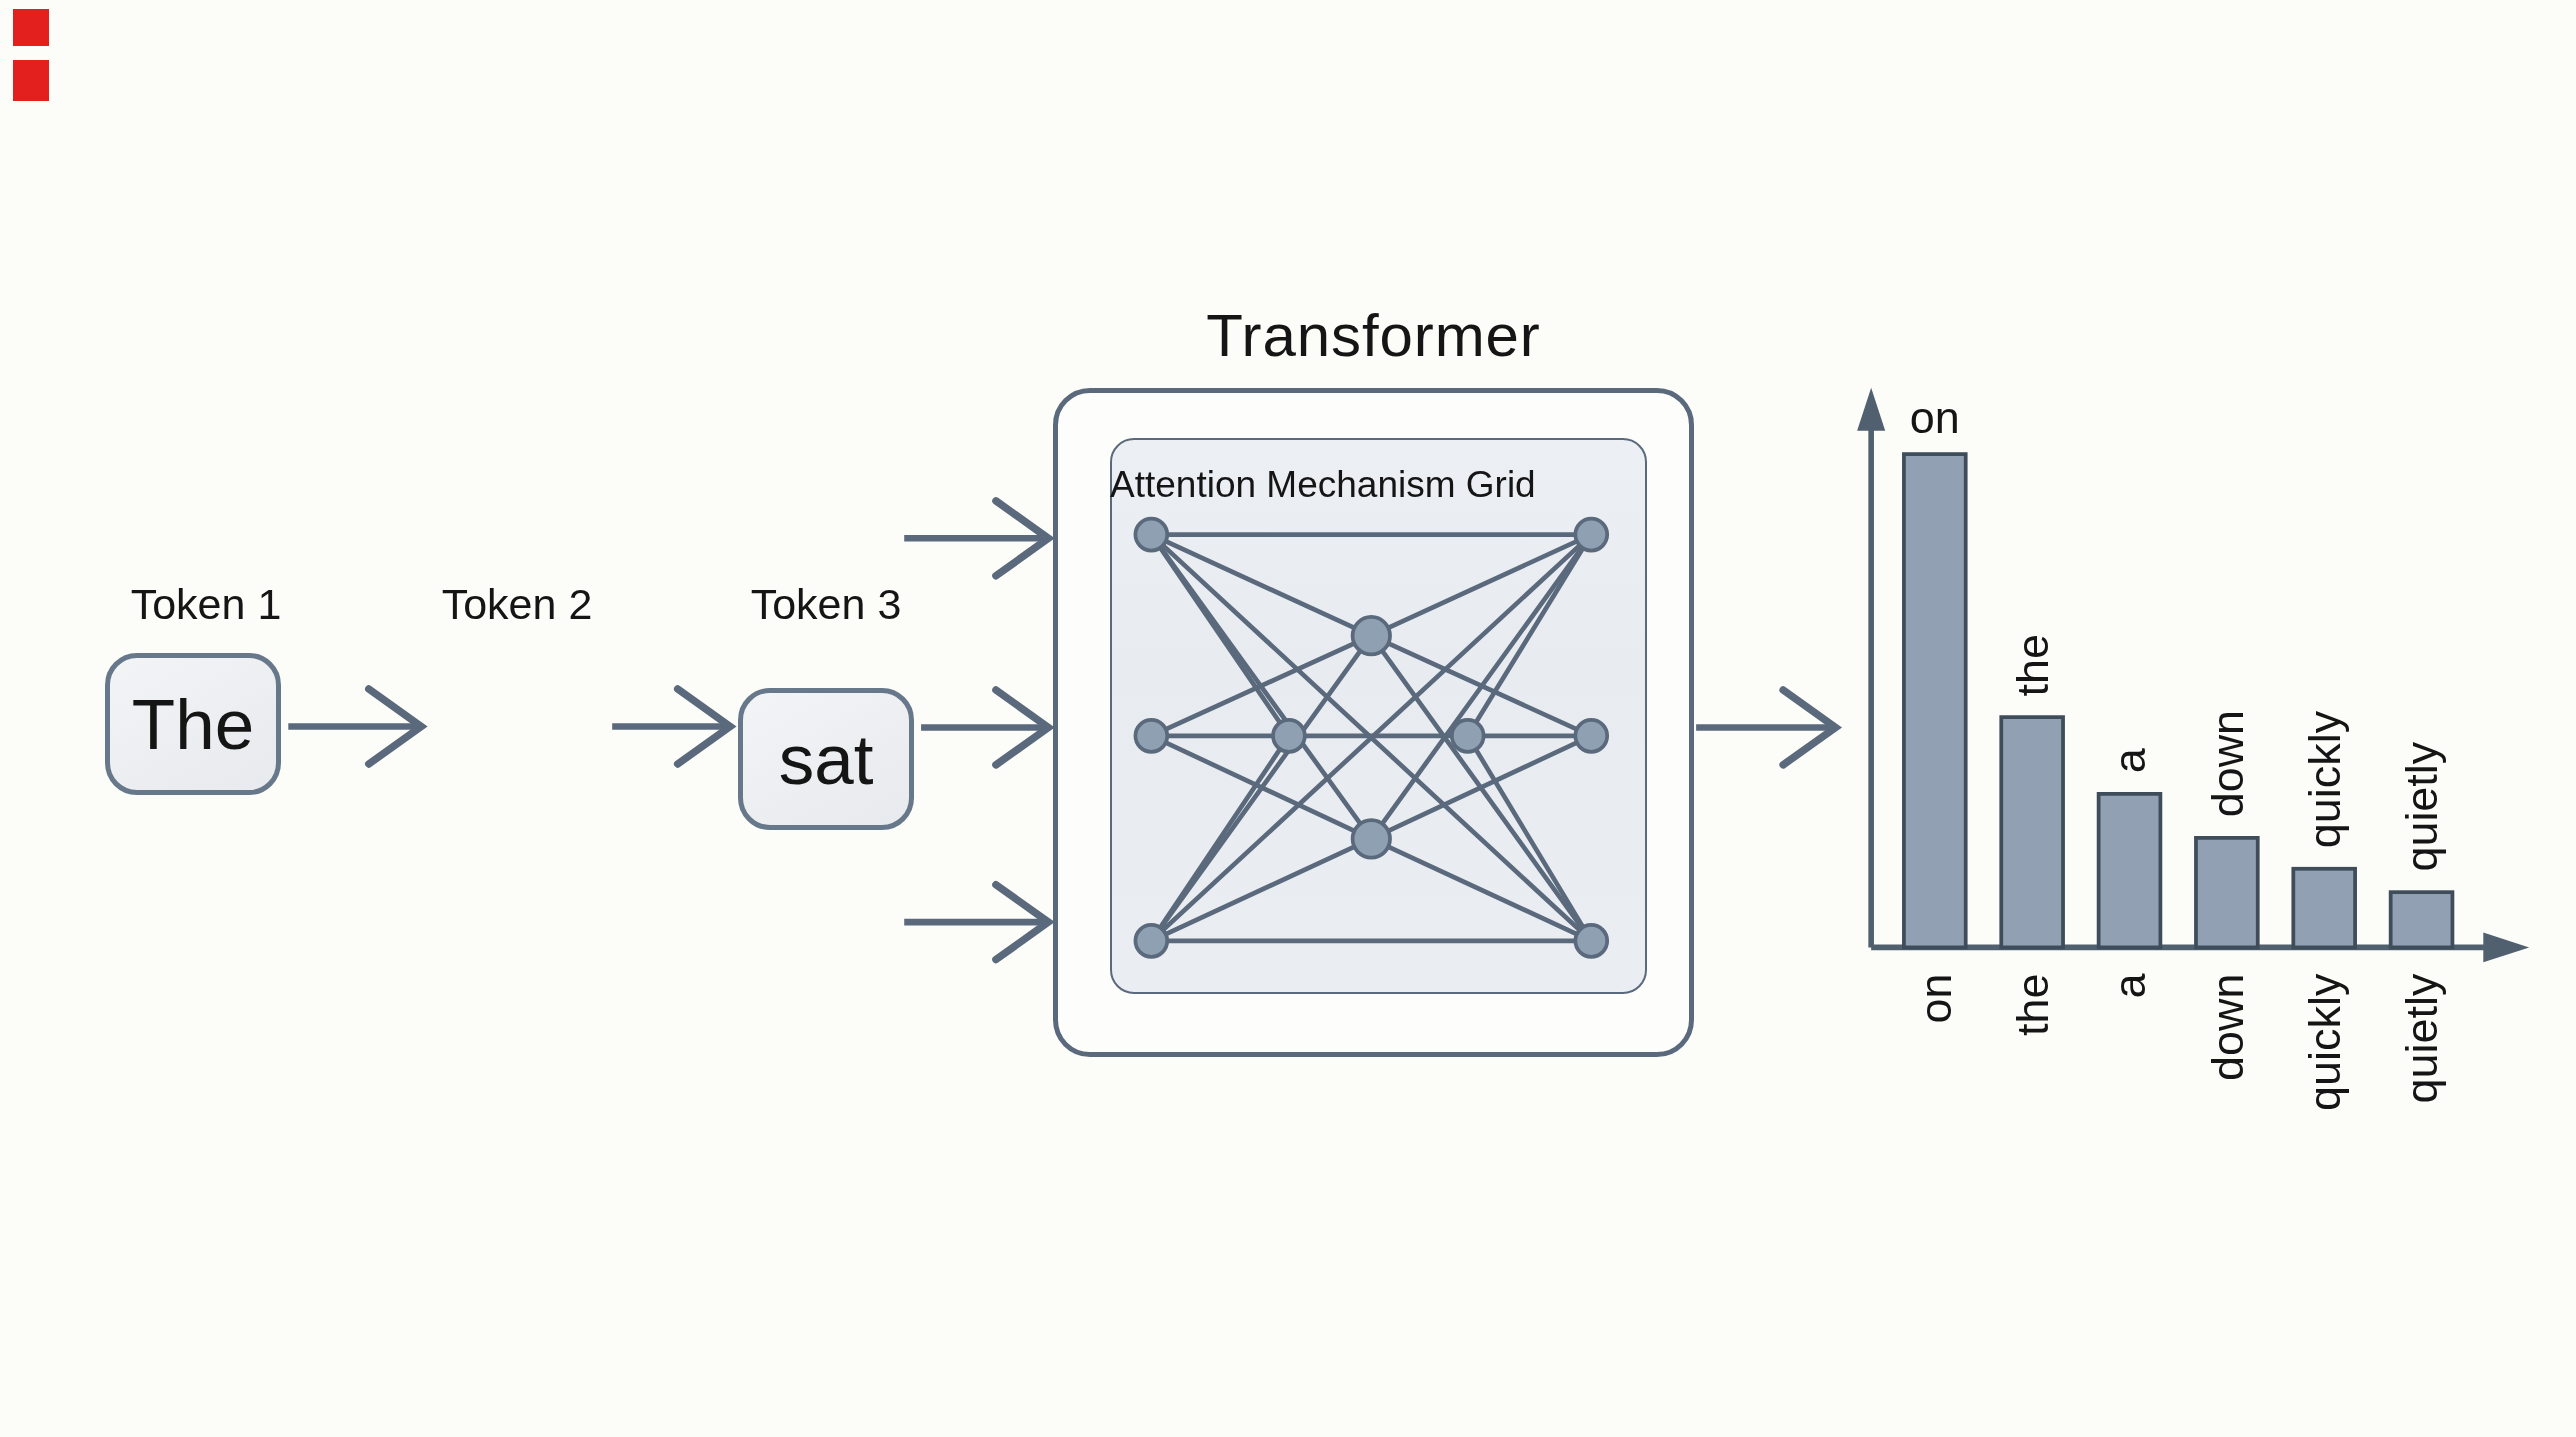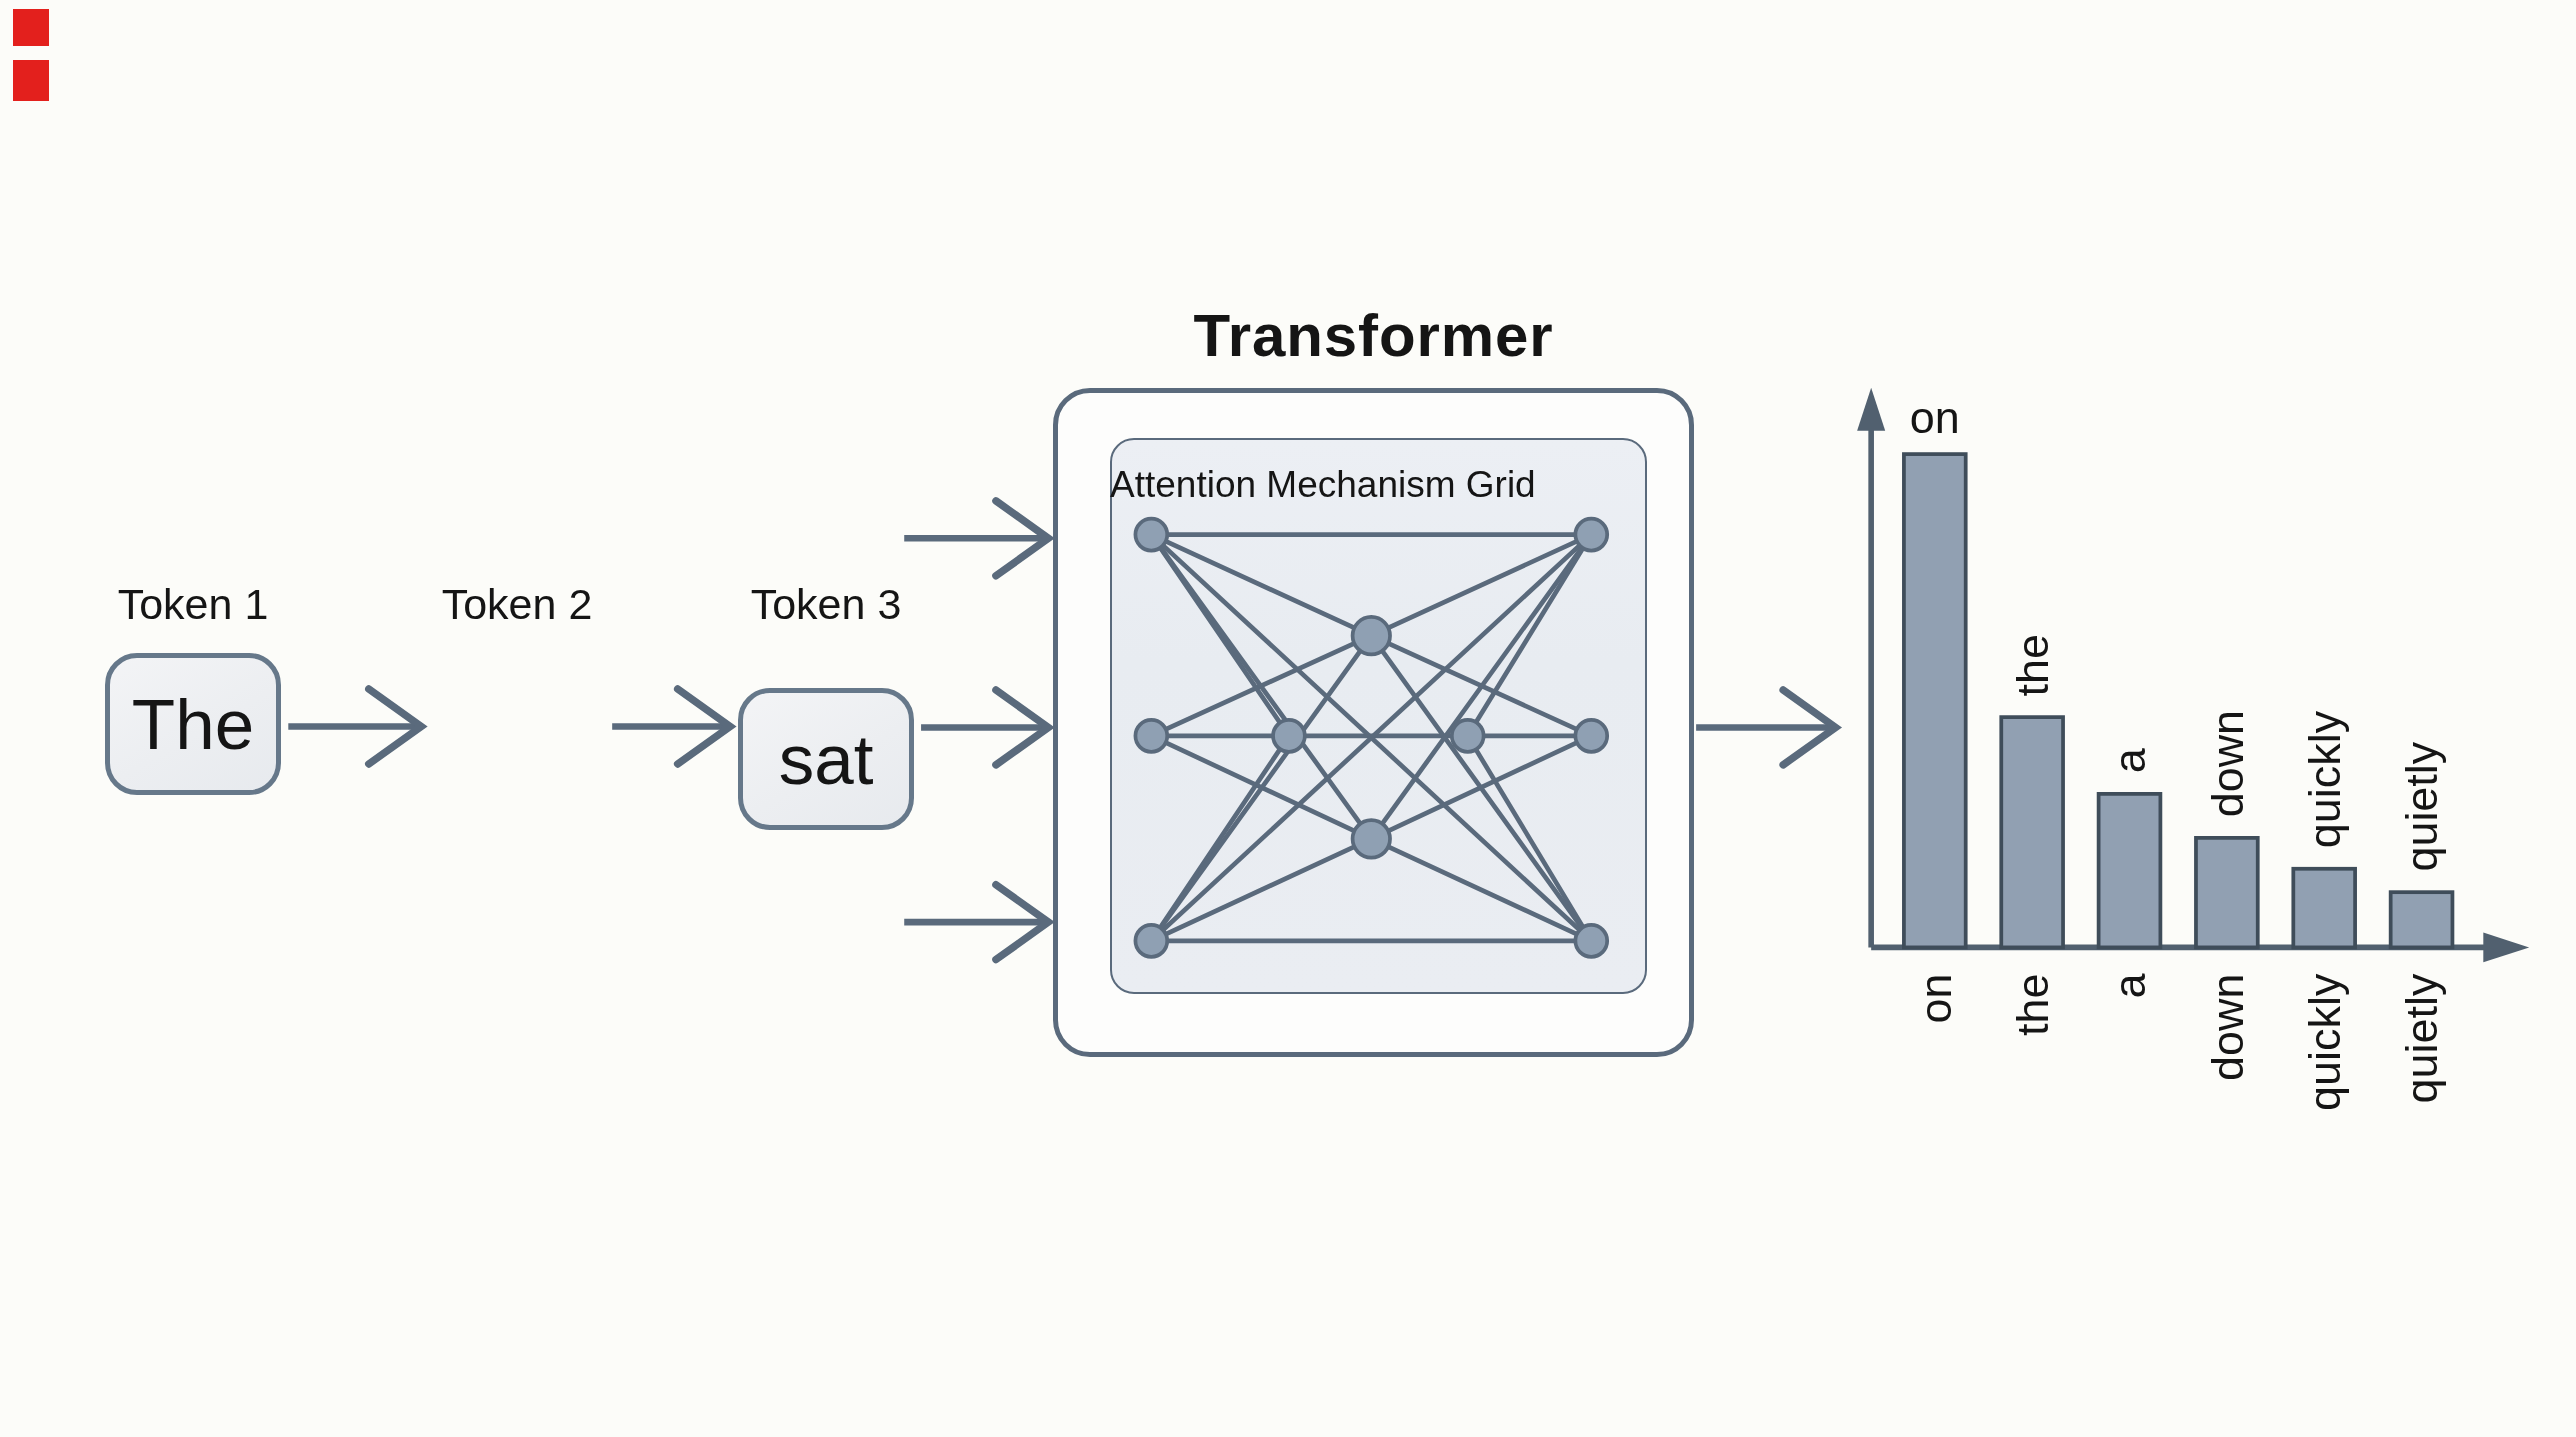--- a/index.html
+++ b/index.html
@@ -17,27 +17,27 @@
     font-size:43px; text-align:center; white-space:nowrap;
   }
   .token-box {
     position:absolute; top:653px; width:176px; height:142px;
     border:5.6px solid #66788a; border-radius:32px;
     background:linear-gradient(150deg,#f3f4f6 0%,#eceef1 55%,#e7eaee 100%);
     display:flex; align-items:center; justify-content:center;
     box-sizing:border-box;
   }
   .token-word { font-size:71px; line-height:1; }
-  #token-box-1 { left:105px; } #token-label-1 { left:105px; }
+  #token-box-1 { left:105px; } #token-label-1 { left:118px; }
   #token-box-2 { left:429px; } #token-label-2 { left:429px; }
   #token-box-3 { left:738px;margin-top:35px; } #token-label-3 { left:738px; }
 
   #transformer-title {
     position:absolute; left:1053px; top:301px; width:641px;
-    font-size:60px; font-weight:700; text-align:center; letter-spacing:0.9px;
+    font-size:60px; font-weight:400; text-align:center; letter-spacing:0.9px;
   }
   #transformer-box {
     position:absolute; left:1053px; top:388px; width:641px; height:669px;
     border:5.6px solid #5a6a7c; border-radius:37px; background:#fdfdfc;
     box-sizing:border-box;
   }
   #attention-box {
     position:absolute; left:1110px; top:438px; width:537px; height:556px;
     border:2.8px solid #5a6a7c; border-radius:24px;
     background:linear-gradient(180deg,#eceff4 0%,#e8ecf1 40%,#eaedf2 100%);

